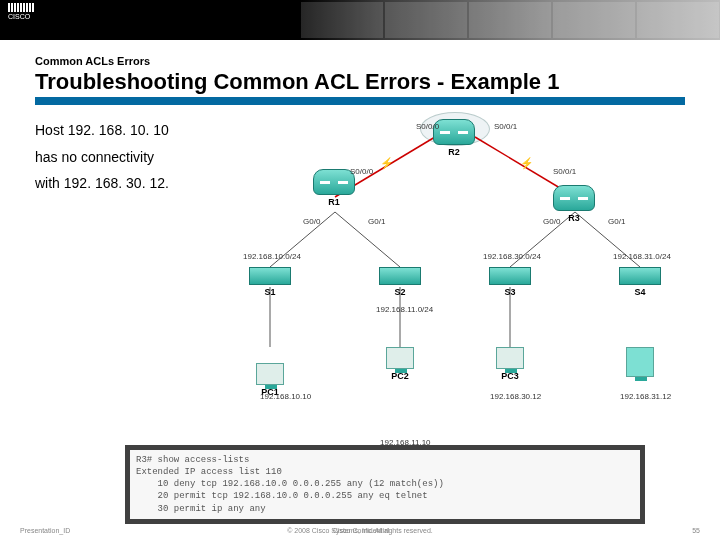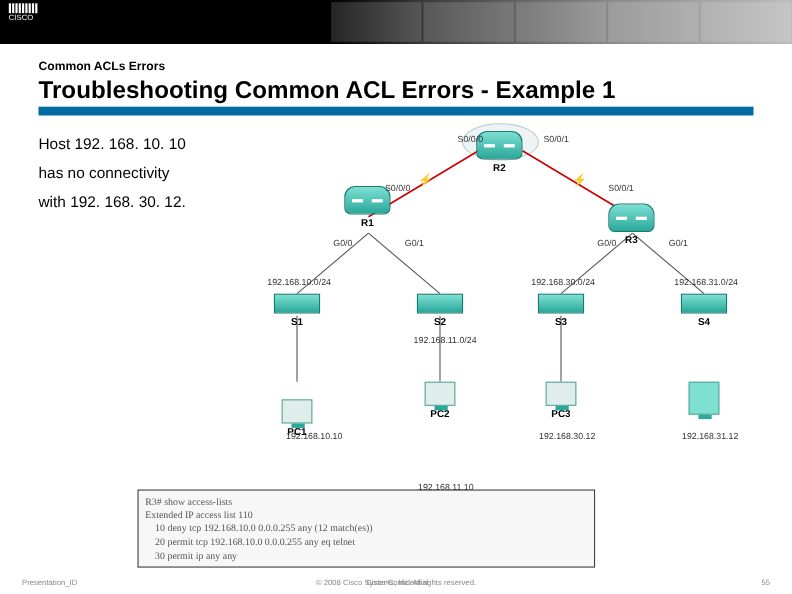--- a/index.html
+++ b/index.html
@@ -27,21 +27,21 @@
   .router:before{ left:6px; } .router:after{ right:6px; }
   .switch { width: 42px; height: 18px; background: linear-gradient(#7de0d3,#2aa89a); border: 1px solid #1a7a70; margin: 0 auto 2px; }
   .pc { width: 28px; height: 22px; background: #dfeeea; border: 1px solid #5aa69a; margin: 0 auto 2px; position:relative; }
   .pc:after { content:""; position:absolute; width:12px; height:4px; background:#2aa89a; bottom:-5px; left:8px; }
   .bolt { position:absolute; color:#c00; font-size:11px; font-weight:bold; }
   .cloud { position:absolute; width: 70px; height: 34px; background:#eef3f5; border:1px solid #bcc; border-radius: 50%; }
   svg.links { position:absolute; left:0; top:0; width:100%; height:100%; }
   .lbl { position:absolute; font-size:8px; color:#333; white-space:nowrap;padding-left:13px; }
 
   
-  .terminal { margin: 8px 0 0 90px; width: 416px; border:1px solid #404040; background:#f7f7f7; padding:4px 6px; font-family: Liberation Serif, serif; font-size: 9px; line-height: 1.35; white-space: pre; color:#555; }
+  .terminal { margin: 8px 0 0 90px; width: 520px; border:5px solid #404040; background:#f7f7f7; padding:4px 6px; font-family: Liberation Mono, monospace; font-size: 9px; line-height: 1.35; white-space: pre; color:#555; }
 
   
   .footer { position:absolute; bottom:6px; left:0; right:0; display:flex; justify-content:space-between; padding: 0 20px; font-size:7px; color:#888; }
   .footer .mid { position:absolute; left:0; right:0; text-align:center; }
 </style>
 </head>
 <body>
 
 <div class="header">
   <div class="logo">

